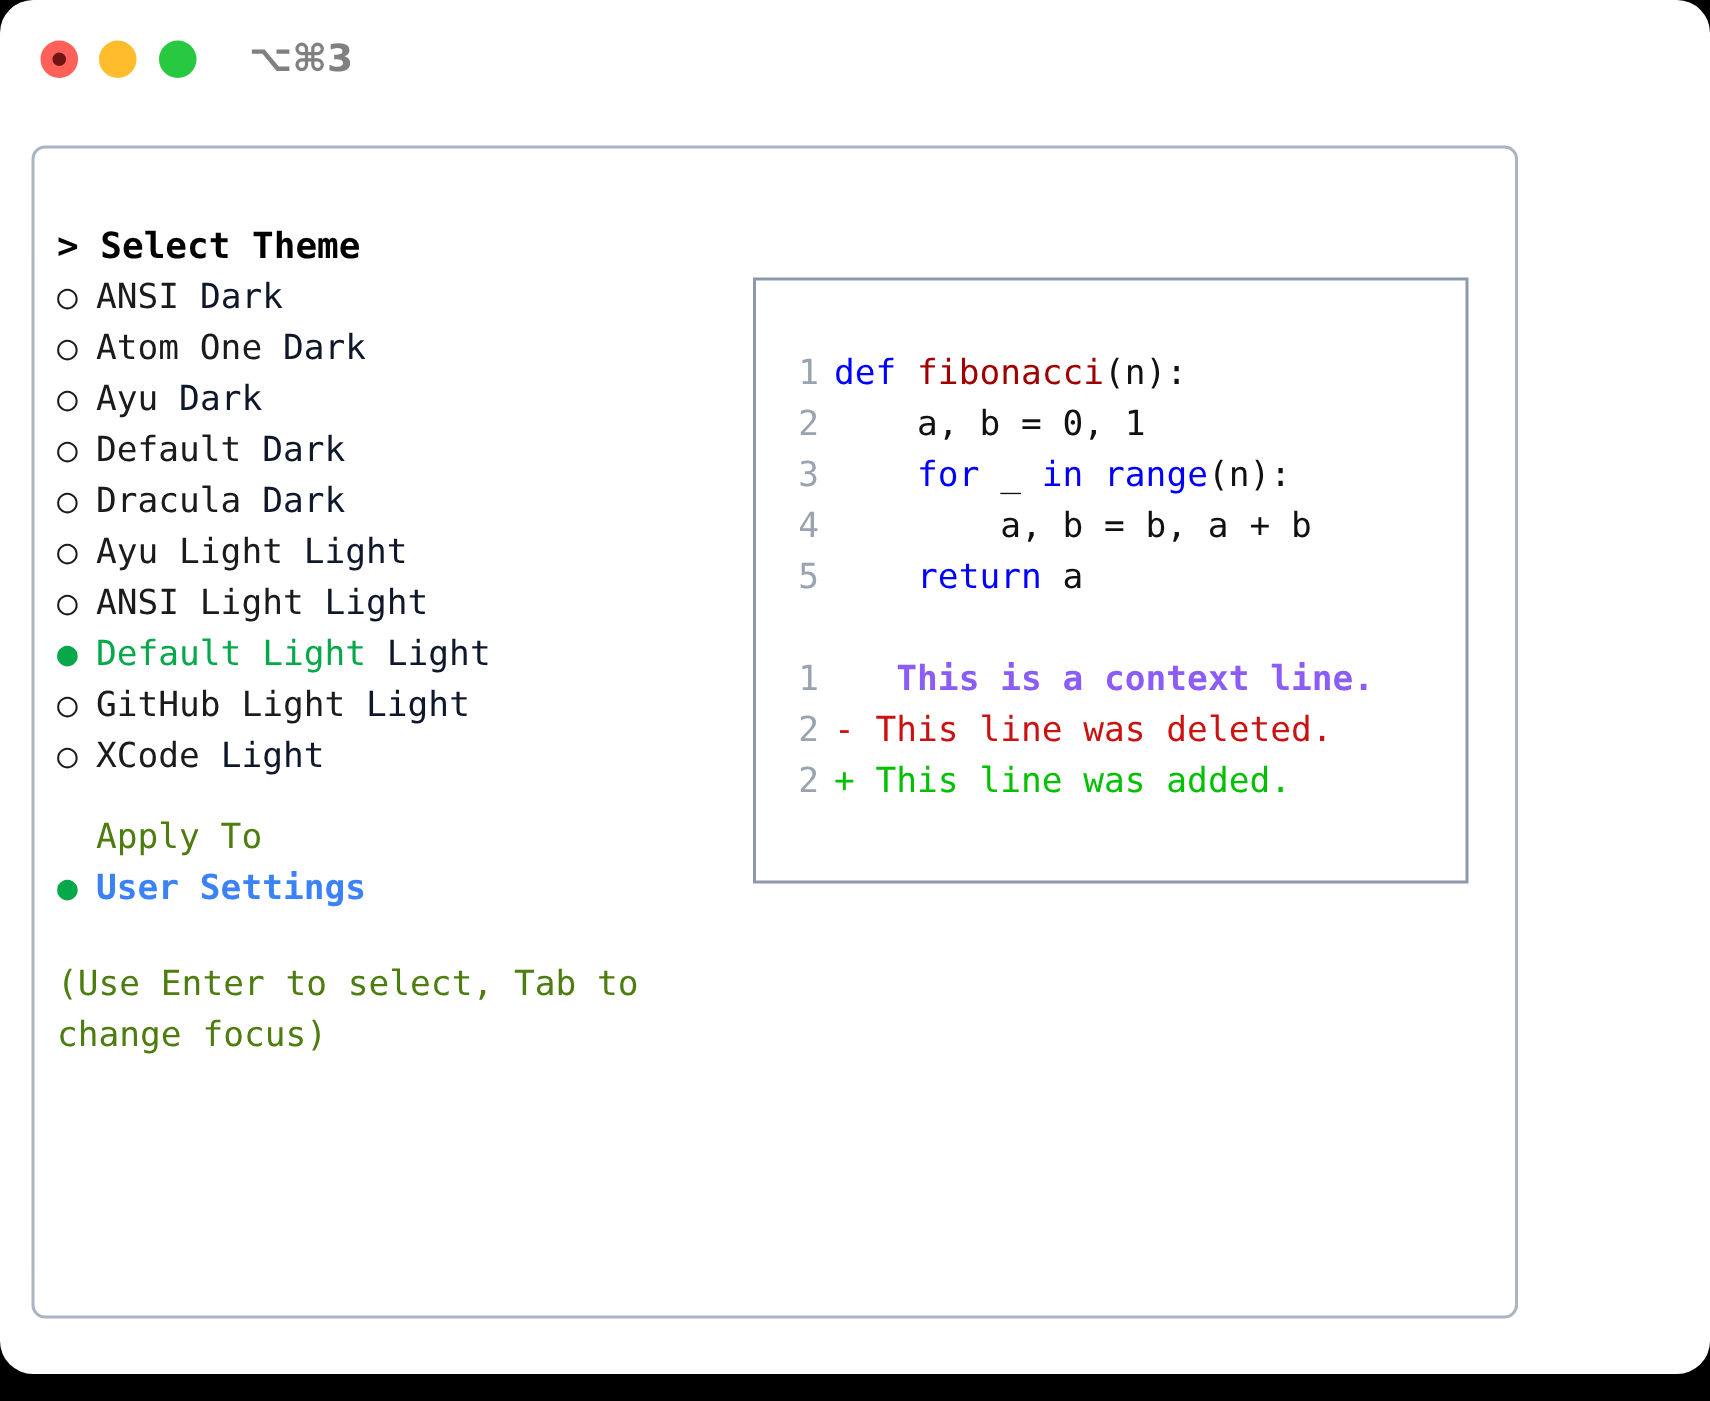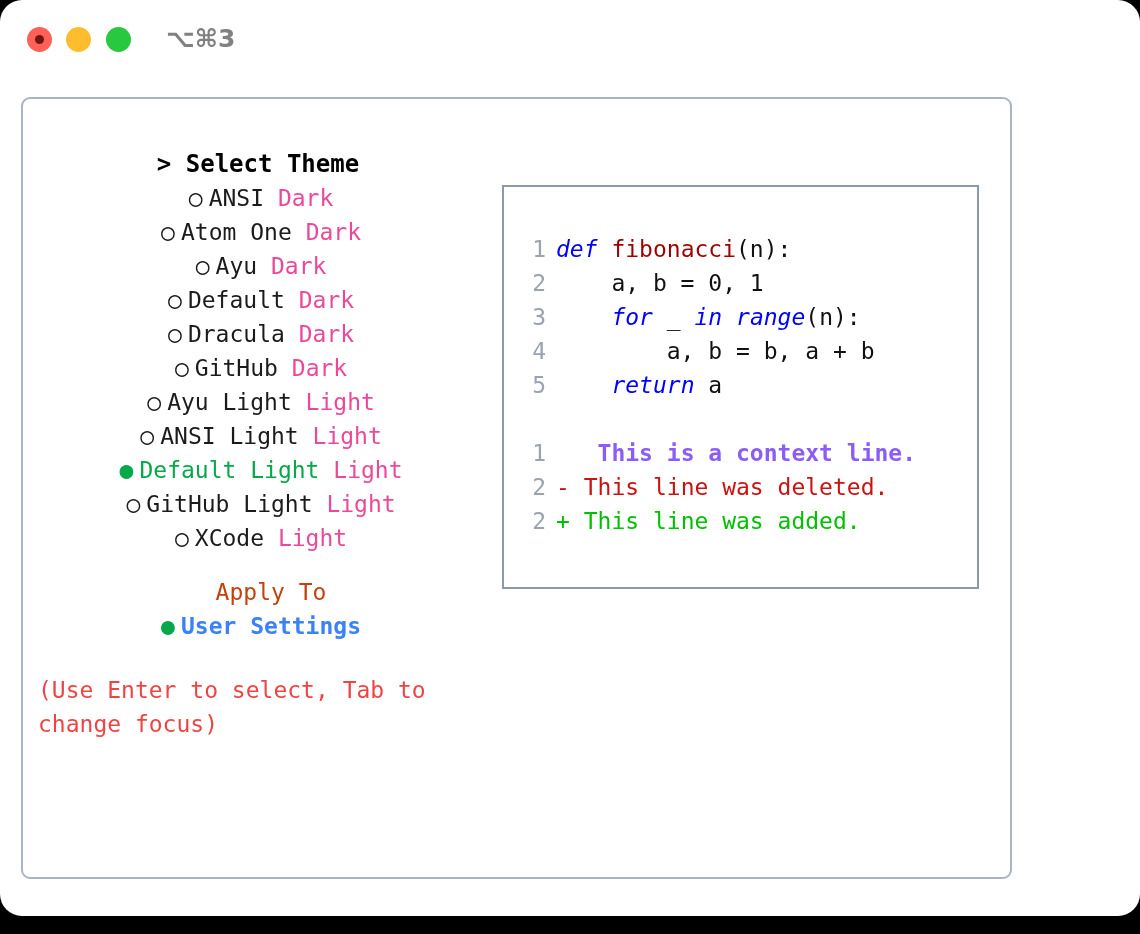--- a/index.html
+++ b/index.html
@@ -80,51 +80,50 @@
     left: 15px;
     top: 48px;
     width: 440px;
   }
   .row {
     height: 34px;
     line-height: 34px;
     font-size: 23px;
     white-space: pre;
     color: #1b1b1b;
-    text-align: center;
   }
   #theme-header {
     font-weight: bold;
     font-size: 24px;
     color: #000000;
   }
   .marker {
     display: inline-block;
     width: 26px;
     color: #1b1b1b;
   }
   .marker.sel { color: #07a84a; }
   .theme-name { color: #1b1b1b; }
   .theme-name.sel { color: #07a84a; }
-  .theme-kind { color: #ec4899; }
+  .theme-kind { color: #0f172a; }
 
   #apply-block { margin-top: 20px; }
   #apply-header {
     font-weight: normal;
     padding-left: 26px;
-    color: #c2410c;
+    color: #4d7c0f;
   }
   .apply-label { color: #1b1b1b; }
   .apply-label.sel { color: #3b82f6; font-weight: bold; }
 
   #hint-text {
     margin-top: 30px;
     font-size: 23px;
     line-height: 34px;
-    color: #ef4444;
+    color: #4d7c0f;
     width: 400px;
     white-space: normal;
   }
 
   
   #preview-column {
     position: absolute;
     left: 479px;
     top: 48px;
     width: 500px;
@@ -153,21 +152,21 @@
     white-space: pre;
   }
   .code-line { height: 34px; }
   .lineno {
     display: inline-block;
     width: 28px;
     text-align: right;
     color: #9aa3b0;
     margin-right: 10px;
   }
-  .tok-kw    { color: #0000ff; font-style: italic; }
+  .tok-kw    { color: #0000ff; }
   .tok-fn    { color: #9e0000; }
   .tok-plain { color: #111111; }
   .diff-ctx  { color: #8b5cf6; font-weight: bold; }
   .diff-del  { color: #cc1111; }
   .diff-add  { color: #00c000; }
   .blank-line { height: 34px; }
 </style>
 </head>
 <body>
 
@@ -185,21 +184,20 @@
     <div id="theme-column">
 
       <div class="row" id="theme-header">&gt; Select Theme</div>
 
       <div id="theme-list">
           <div class="row"><span class="marker">○</span><span class="theme-name">ANSI</span> <span class="theme-kind">Dark</span></div>
           <div class="row"><span class="marker">○</span><span class="theme-name">Atom One</span> <span class="theme-kind">Dark</span></div>
           <div class="row"><span class="marker">○</span><span class="theme-name">Ayu</span> <span class="theme-kind">Dark</span></div>
           <div class="row"><span class="marker">○</span><span class="theme-name">Default</span> <span class="theme-kind">Dark</span></div>
           <div class="row"><span class="marker">○</span><span class="theme-name">Dracula</span> <span class="theme-kind">Dark</span></div>
-          <div class="row"><span class="marker">○</span><span class="theme-name">GitHub</span> <span class="theme-kind">Dark</span></div>
           <div class="row"><span class="marker">○</span><span class="theme-name">Ayu Light</span> <span class="theme-kind">Light</span></div>
           <div class="row"><span class="marker">○</span><span class="theme-name">ANSI Light</span> <span class="theme-kind">Light</span></div>
           <div class="row"><span class="marker sel">●</span><span class="theme-name sel">Default Light</span> <span class="theme-kind">Light</span></div>
           <div class="row"><span class="marker">○</span><span class="theme-name">GitHub Light</span> <span class="theme-kind">Light</span></div>
           <div class="row"><span class="marker">○</span><span class="theme-name">XCode</span> <span class="theme-kind">Light</span></div>
         </div>
 
       <div id="apply-block">
         <div class="row" id="apply-header">Apply To</div>
         <div id="apply-list">

